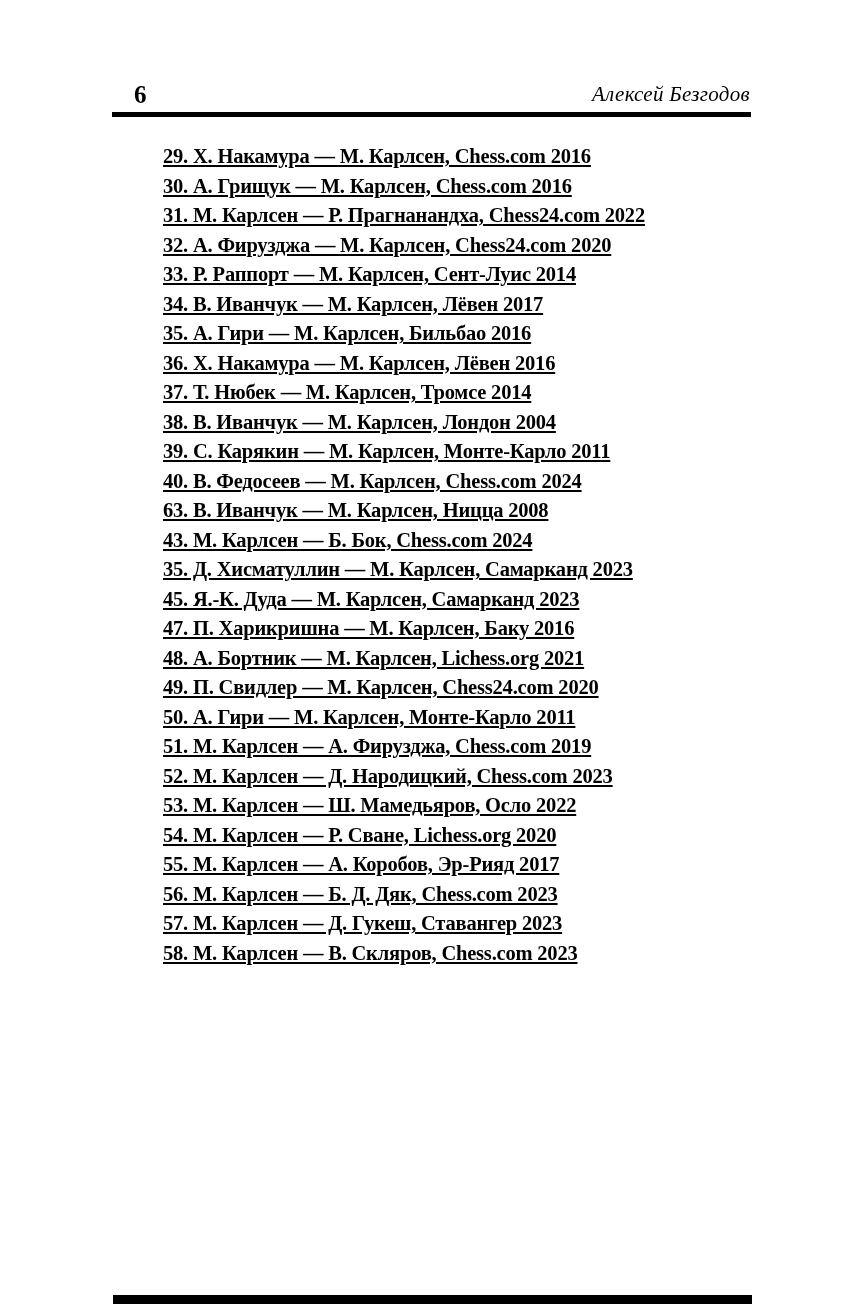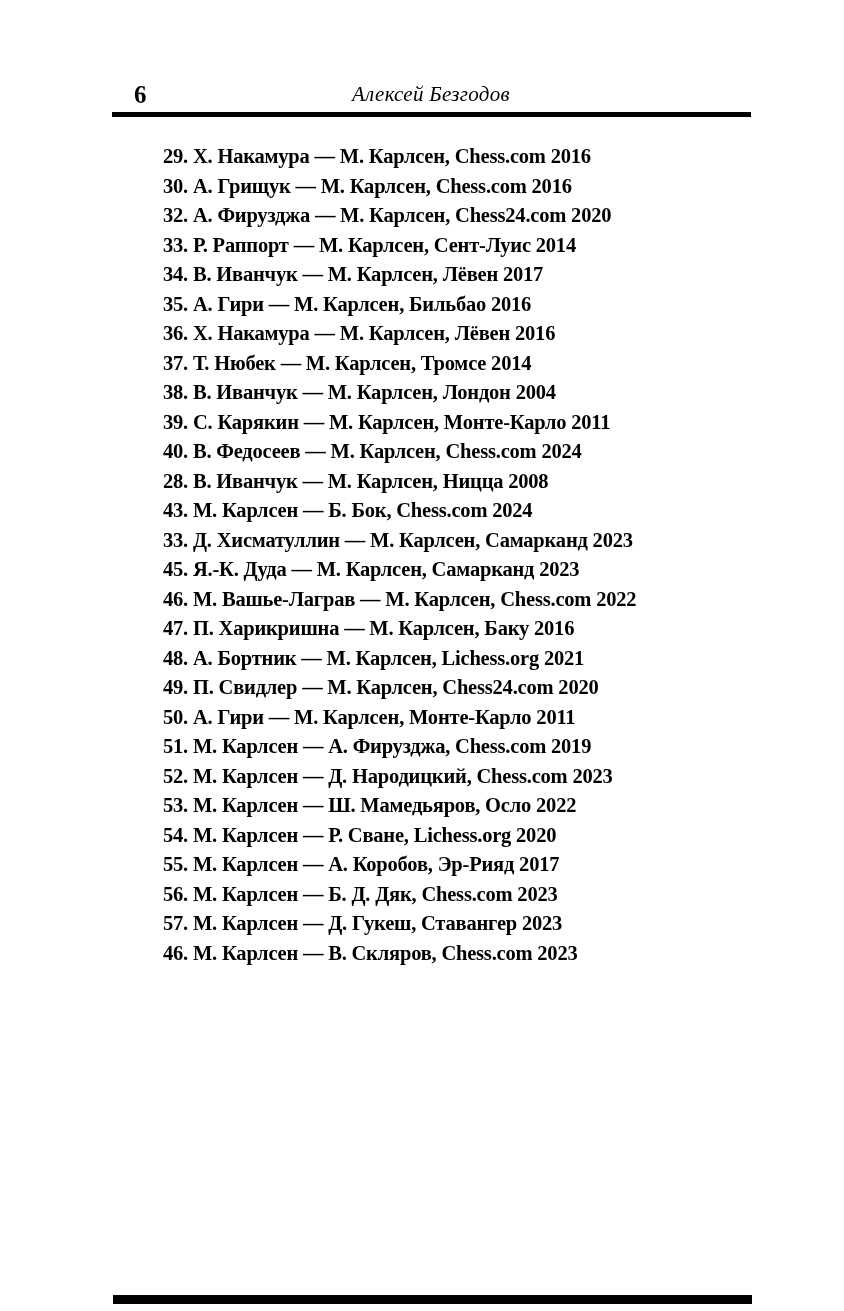--- a/index.html
+++ b/index.html
@@ -26,39 +26,40 @@
     top: 82px;
     font-size: 25px;
     font-weight: bold;
     line-height: 1;
   }
   .running-head {
     position: absolute;
     left: 112px;
     top: 84px;
     width: 638px;
-    text-align: center;
+    text-align: right;
     font-style: italic;
     font-size: 21px;
     line-height: 1;
     letter-spacing: 0.3px;
   }
   .head-rule {
     position: absolute;
     left: 112px;
     top: 112px;
     width: 639px;
     height: 5px;
     background: #000000;
   }
   .games {
     position: absolute;
     left: 163px;
     top: 142px;
     width: 600px;
+    text-decoration: underline;
   }
   .game-line {
     font-size: 20.5px;
     font-weight: bold;
     line-height: 29.5px;
     white-space: nowrap;
     letter-spacing: -0.2px;
   }
   .foot-rule {
     position: absolute;
@@ -76,43 +77,43 @@
 
   <div class="page-number">6</div>
 
   <div class="running-head">Алексей Безгодов</div>
 
   <div class="head-rule"></div>
 
   <div class="games">
       <div class="game-line">29. Х. Накамура — М. Карлсен, Chess.com 2016</div>
       <div class="game-line">30. А. Грищук — М. Карлсен, Chess.com 2016</div>
+      <div class="game-line">31. М. Карлсен — Р. Прагнанандха, Chess24.com 2022</div>
       <div class="game-line">32. А. Фирузджа — М. Карлсен, Chess24.com 2020</div>
       <div class="game-line">33. Р. Раппорт — М. Карлсен, Сент-Луис 2014</div>
       <div class="game-line">34. В. Иванчук — М. Карлсен, Лёвен 2017</div>
       <div class="game-line">35. А. Гири — М. Карлсен, Бильбао 2016</div>
       <div class="game-line">36. Х. Накамура — М. Карлсен, Лёвен 2016</div>
       <div class="game-line">37. Т. Нюбек — М. Карлсен, Тромсе 2014</div>
       <div class="game-line">38. В. Иванчук — М. Карлсен, Лондон 2004</div>
       <div class="game-line">39. С. Карякин — М. Карлсен, Монте-Карло 2011</div>
       <div class="game-line">40. В. Федосеев — М. Карлсен, Chess.com 2024</div>
-      <div class="game-line">28. В. Иванчук — М. Карлсен, Ницца 2008</div>
+      <div class="game-line">63. В. Иванчук — М. Карлсен, Ницца 2008</div>
       <div class="game-line">43. М. Карлсен — Б. Бок, Chess.com 2024</div>
-      <div class="game-line">33. Д. Хисматуллин — М. Карлсен, Самарканд 2023</div>
+      <div class="game-line">35. Д. Хисматуллин — М. Карлсен, Самарканд 2023</div>
       <div class="game-line">45. Я.-К. Дуда — М. Карлсен, Самарканд 2023</div>
-      <div class="game-line">46. М. Вашье-Лаграв — М. Карлсен, Chess.com 2022</div>
       <div class="game-line">47. П. Харикришна — М. Карлсен, Баку 2016</div>
       <div class="game-line">48. А. Бортник — М. Карлсен, Lichess.org 2021</div>
       <div class="game-line">49. П. Свидлер — М. Карлсен, Chess24.com 2020</div>
       <div class="game-line">50. А. Гири — М. Карлсен, Монте-Карло 2011</div>
       <div class="game-line">51. М. Карлсен — А. Фирузджа, Chess.com 2019</div>
       <div class="game-line">52. М. Карлсен — Д. Народицкий, Chess.com 2023</div>
       <div class="game-line">53. М. Карлсен — Ш. Мамедьяров, Осло 2022</div>
       <div class="game-line">54. М. Карлсен — Р. Сване, Lichess.org 2020</div>
       <div class="game-line">55. М. Карлсен — А. Коробов, Эр-Рияд 2017</div>
       <div class="game-line">56. М. Карлсен — Б. Д. Дяк, Chess.com 2023</div>
       <div class="game-line">57. М. Карлсен — Д. Гукеш, Ставангер 2023</div>
-      <div class="game-line">46. М. Карлсен — В. Скляров, Chess.com 2023</div>
+      <div class="game-line">58. М. Карлсен — В. Скляров, Chess.com 2023</div>
     </div>
 
   <div class="foot-rule"></div>
 
 </div>
 
 </body></html>

